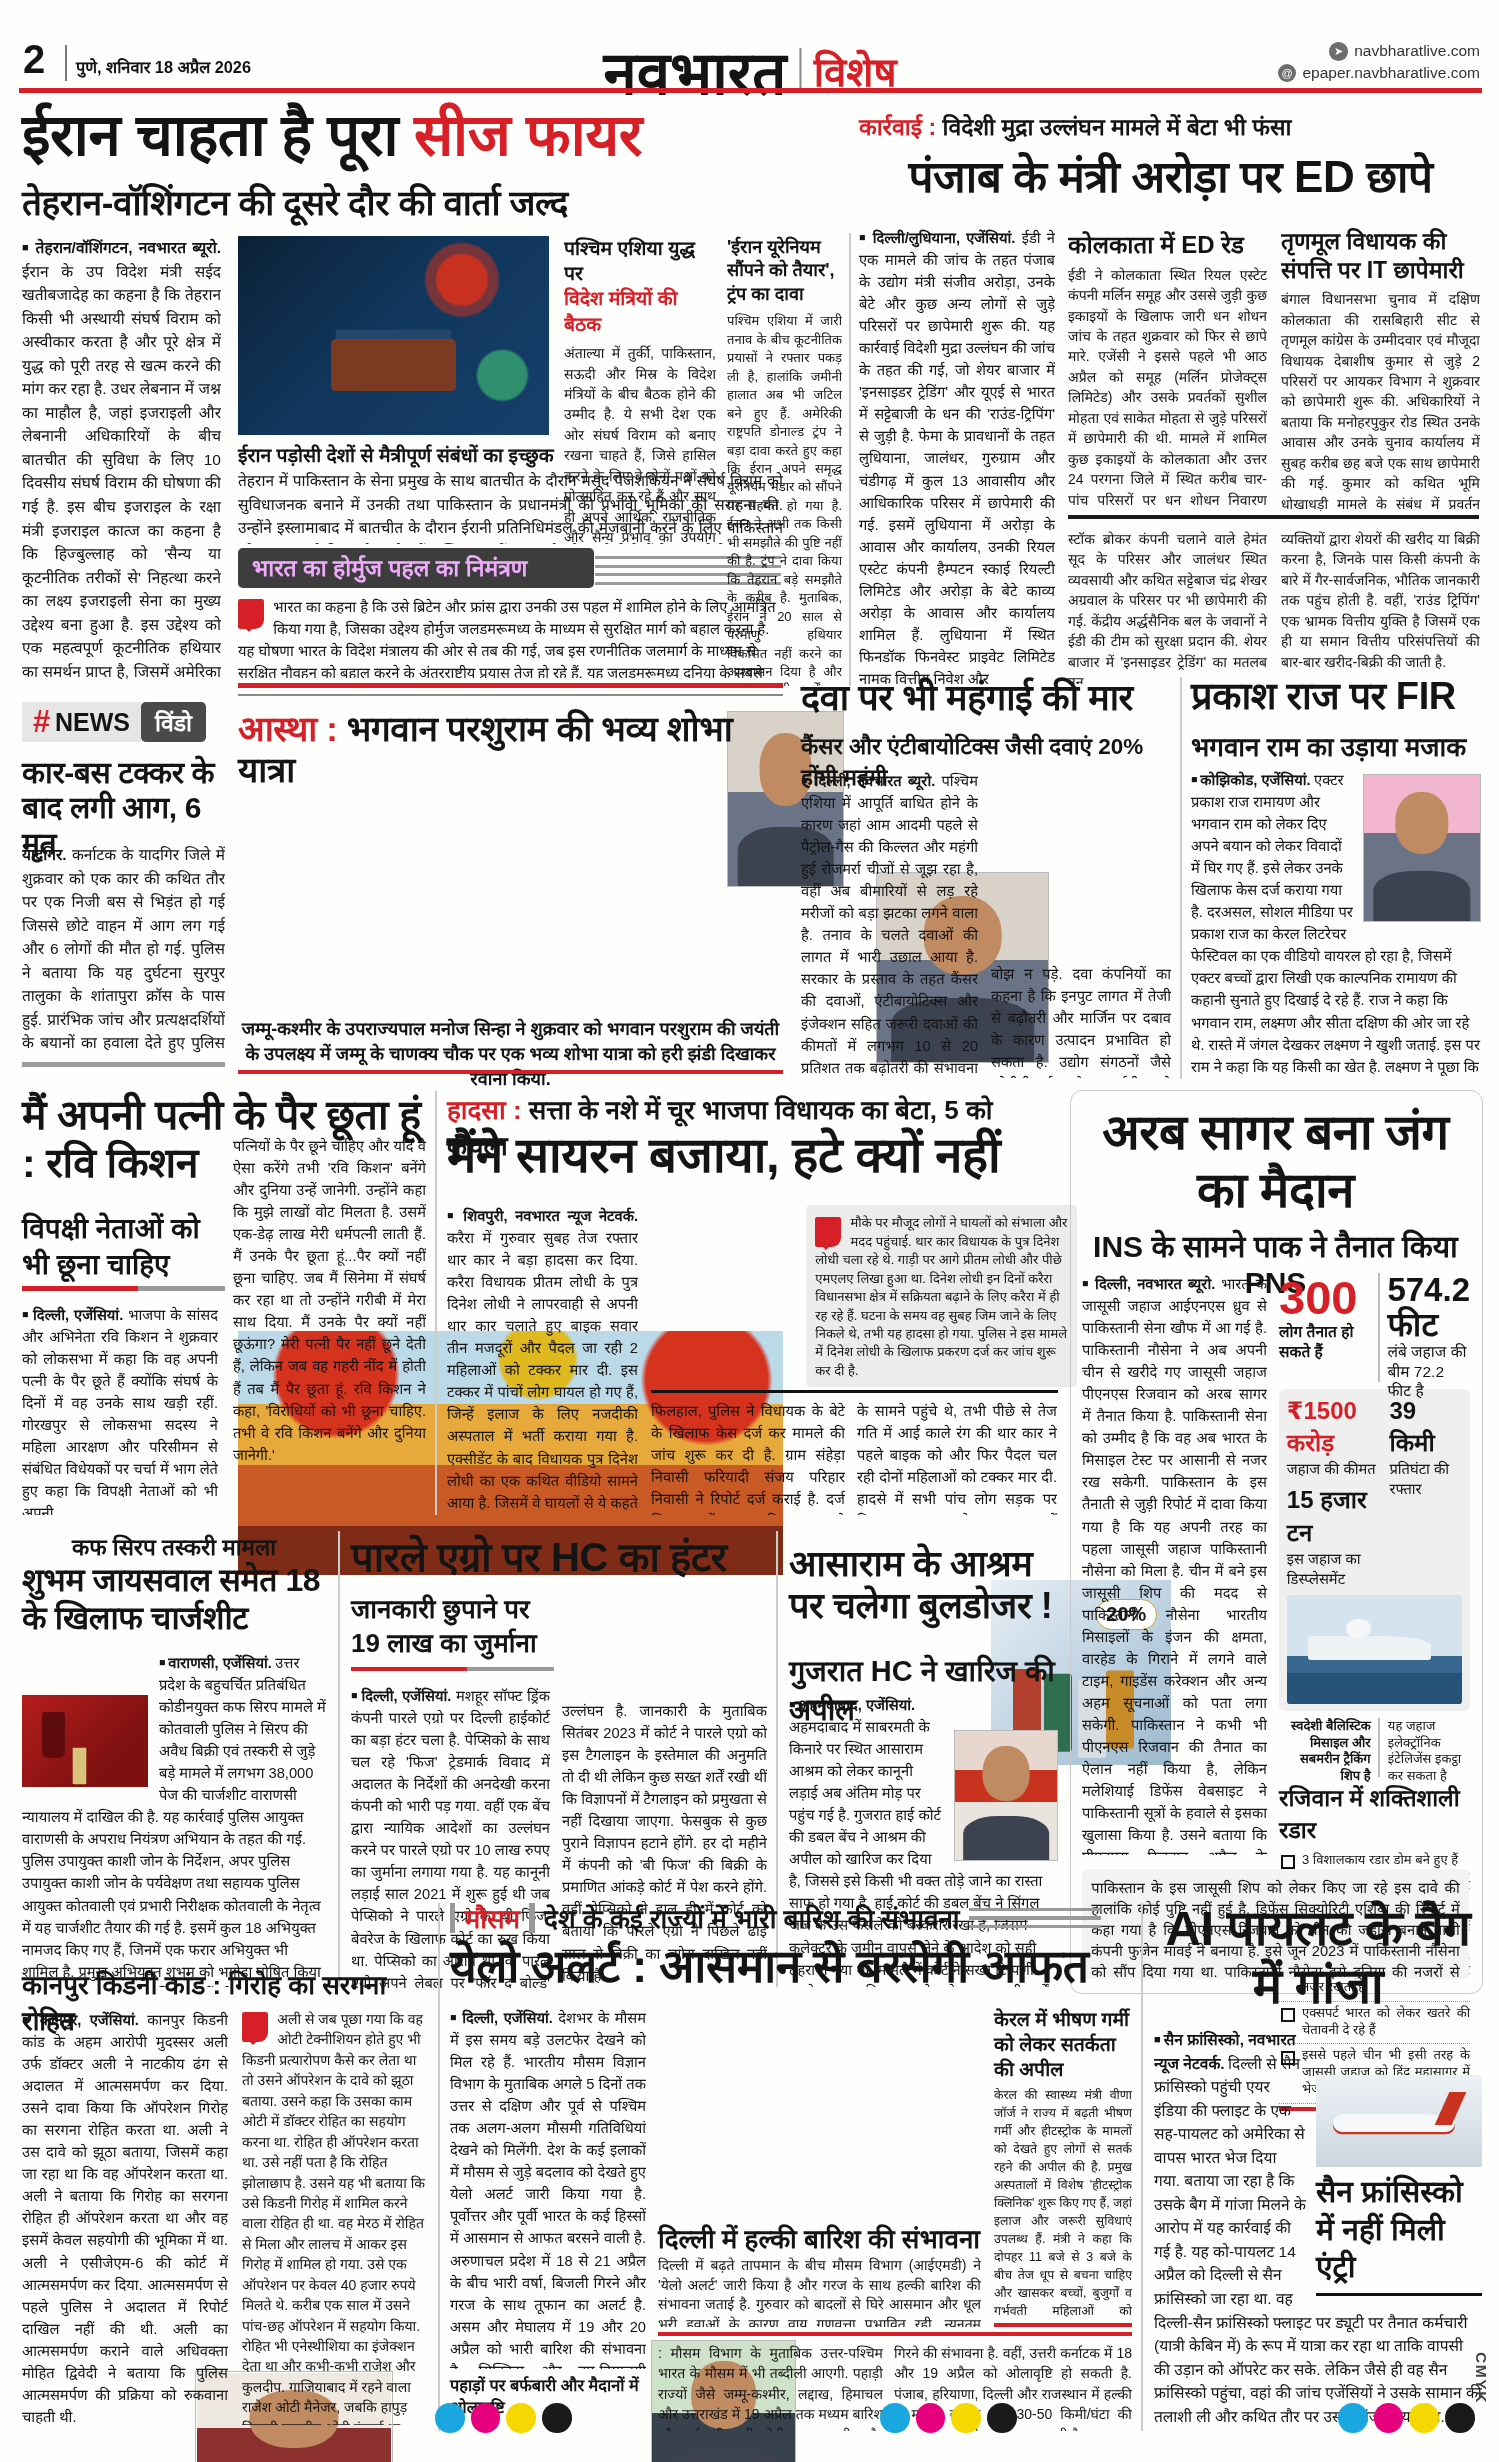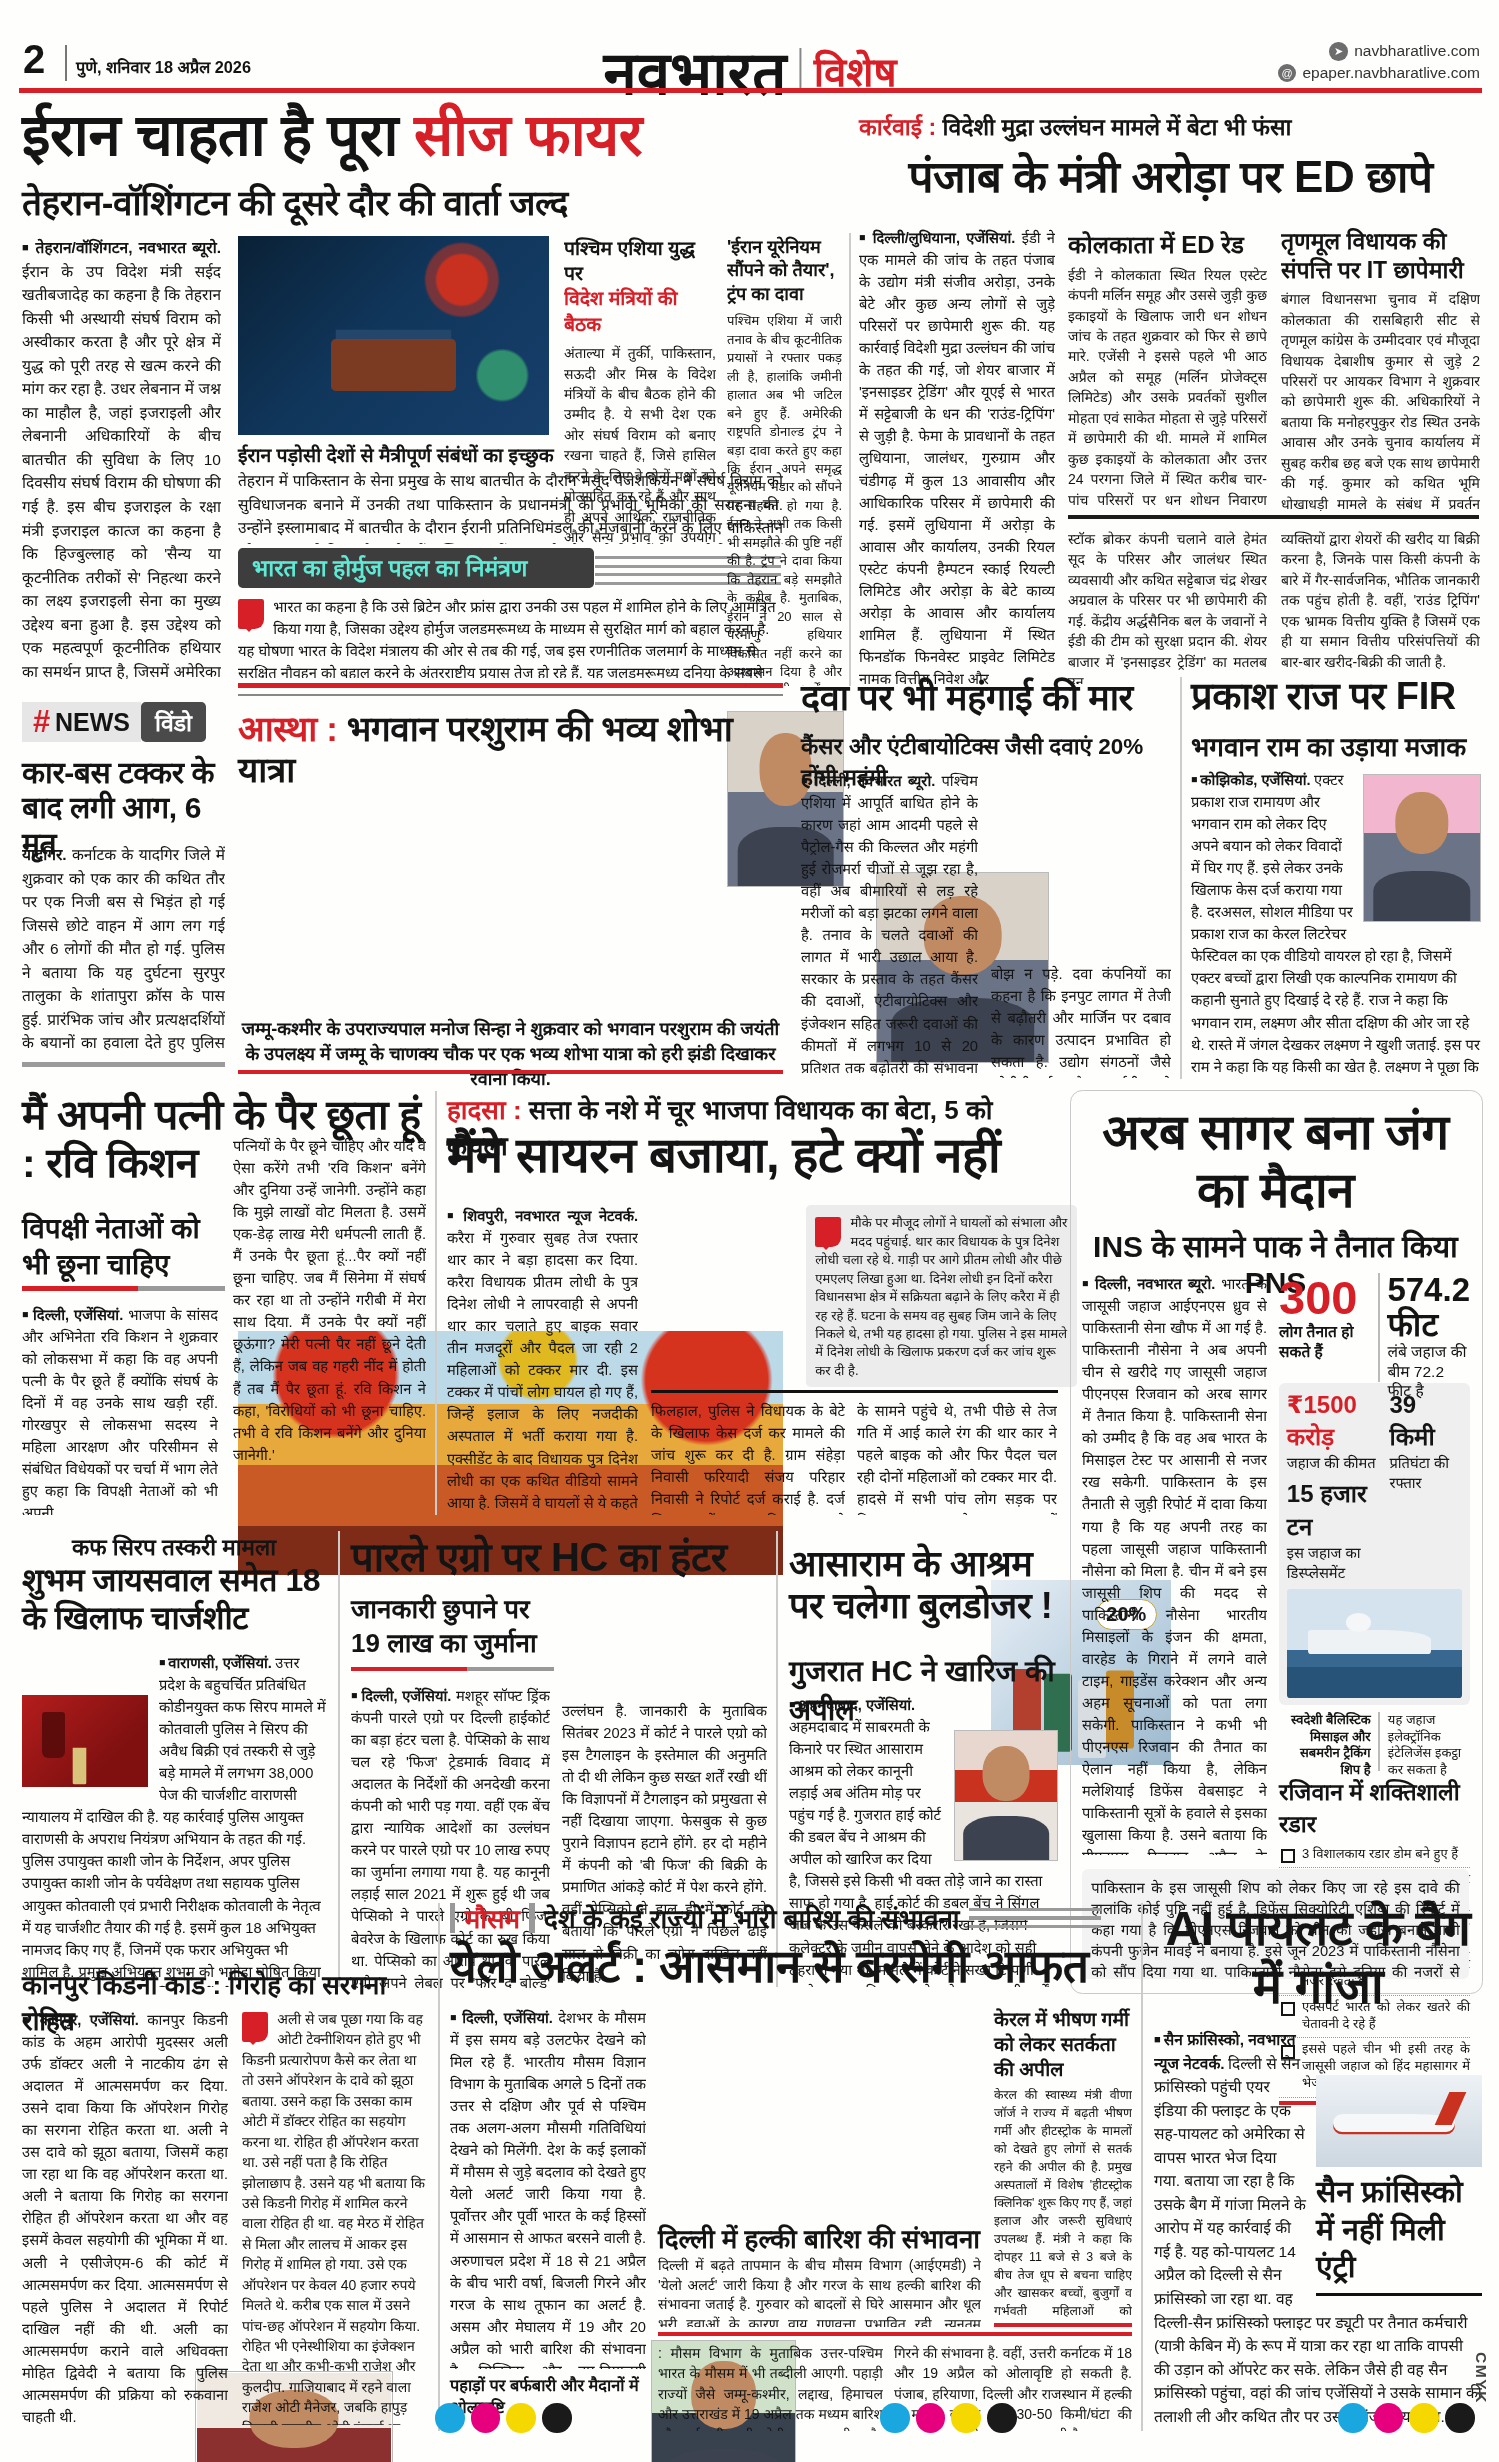--- a/index.html
+++ b/index.html
@@ -102,21 +102,21 @@
   <div class="abs ph img-map" style="left:238px;top:236px;width:311px;height:199px"></div>
   <div class="abs b" style="left:238px;top:441px;width:545px;font-size:19.4px">ईरान पड़ोसी देशों से मैत्रीपूर्ण संबंधों का इच्छुक</div>
   <div class="abs clip body20" style="left:238px;top:469px;width:545px;height:75px">तेहरान में पाकिस्तान के सेना प्रमुख के साथ बातचीत के दौरान मसूद पेजेशकियन ने संघर्ष विराम को सुविधाजनक बनाने में उनकी तथा पाकिस्तान के प्रधानमंत्री की प्रभावी भूमिका की सराहना की. उन्होंने इस्लामाबाद में बातचीत के दौरान ईरानी प्रतिनिधिमंडल की मेजबानी करने के लिए पाकिस्तान को धन्यवाद भी दिया. ईरान क्षेत्र में अस्थिरता नहीं चाहता है और पड़ोसी देशों के साथ मैत्रीपूर्ण संबंधों का विस्तार करना चाहता है.</div>
 
   <div class="abs clip" style="left:564px;top:236px;width:152px;height:307px">
     <div class="b" style="font-size:19.4px;line-height:1.3">पश्चिम एशिया युद्ध पर</div>
     <div class="b red" style="font-size:19.4px;line-height:1.3;margin-bottom:6.2px">विदेश मंत्रियों की बैठक</div>
     <div class="body18">अंताल्या में तुर्की, पाकिस्तान, सऊदी और मिस्र के विदेश मंत्रियों के बीच बैठक होने की उम्मीद है. ये सभी देश एक ओर संघर्ष विराम को बनाए रखना चाहते हैं, जिसे हासिल करने के लिए वे दोनों पक्षों को प्रोत्साहित कर रहे हैं और साथ ही अपने आर्थिक, राजनीतिक और सैन्य प्रभाव का उपयोग करके उन्हें एक ऐसे समझौते पर लाने की कोशिश कर रहे हैं, जिससे स्थायी संघर्ष विराम हो सके.</div>
   </div>
 
-  <div class="abs" style="left:238px;top:548px;width:342px;height:40px;background:#3d3d3d;border-radius:4.7px;color:#5eead4;font-weight:700;font-size:23px;line-height:40px;padding-left:14px">भारत का होर्मुज पहल का निमंत्रण</div>
+  <div class="abs" style="left:238px;top:548px;width:342px;height:40px;background:#3d3d3d;border-radius:4.7px;color:#f0abfc;font-weight:700;font-size:23px;line-height:40px;padding-left:14px">भारत का होर्मुज पहल का निमंत्रण</div>
   <div class="abs lines4" style="left:595px;top:551px;width:186px">
       <i></i>
       <i></i>
       <i></i>
       <i></i>
     </div>
   <div class="abs clip" style="left:238px;top:596px;width:545px;height:82px">
     <span class="qmark"></span>
     <span class="body19">भारत का कहना है कि उसे ब्रिटेन और फ्रांस द्वारा उनकी उस पहल में शामिल होने के लिए आमंत्रित किया गया है, जिसका उद्देश्य होर्मुज जलडमरूमध्य के माध्यम से सुरक्षित मार्ग को बहाल करना है. यह घोषणा भारत के विदेश मंत्रालय की ओर से तब की गई, जब इस रणनीतिक जलमार्ग के माध्यम से सुरक्षित नौवहन को बहाल करने के अंतरराष्ट्रीय प्रयास तेज हो रहे हैं. यह जलडमरूमध्य दुनिया के सबसे महत्वपूर्ण शिपिंग मार्गों में से एक है, जिससे वैश्विक तेल आपूर्ति का लगभग 20 प्रतिशत गुजरता है.</span>
   </div>
@@ -242,21 +242,21 @@
       <div style="width:48%">
         <div class="red b statv" style="font-size:47px">300</div>
         <div style="font-size:15.5px;line-height:1.25;font-weight:700">लोग तैनात हो सकते हैं</div>
       </div>
       <div style="width:1.6px;background:#bbb"></div>
       <div style="flex:1">
         <div class="b statv" style="font-size:33px">574.2 फीट</div>
         <div style="font-size:15.5px;line-height:1.25">लंबे जहाज की बीम 72.2 फीट है</div>
       </div>
     </div>
-    <div class="panel" style="margin-top:1px">
+    <div class="panel" style="margin-top:7px">
       <div style="display:flex;gap:6.2px">
         <div style="width:55%">
           <div class="red b" style="font-size:24px">₹1500 करोड़</div>
           <div style="font-size:14.7px">जहाज की कीमत</div>
           <div class="b" style="font-size:24px;margin-top:4.7px">15 हजार टन</div>
           <div style="font-size:14.7px">इस जहाज का डिस्प्लेसमेंट</div>
         </div>
         <div style="flex:1">
           <div class="b" style="font-size:24px">39 किमी</div>
           <div style="font-size:14.7px">प्रतिघंटा की रफ्तार</div>

